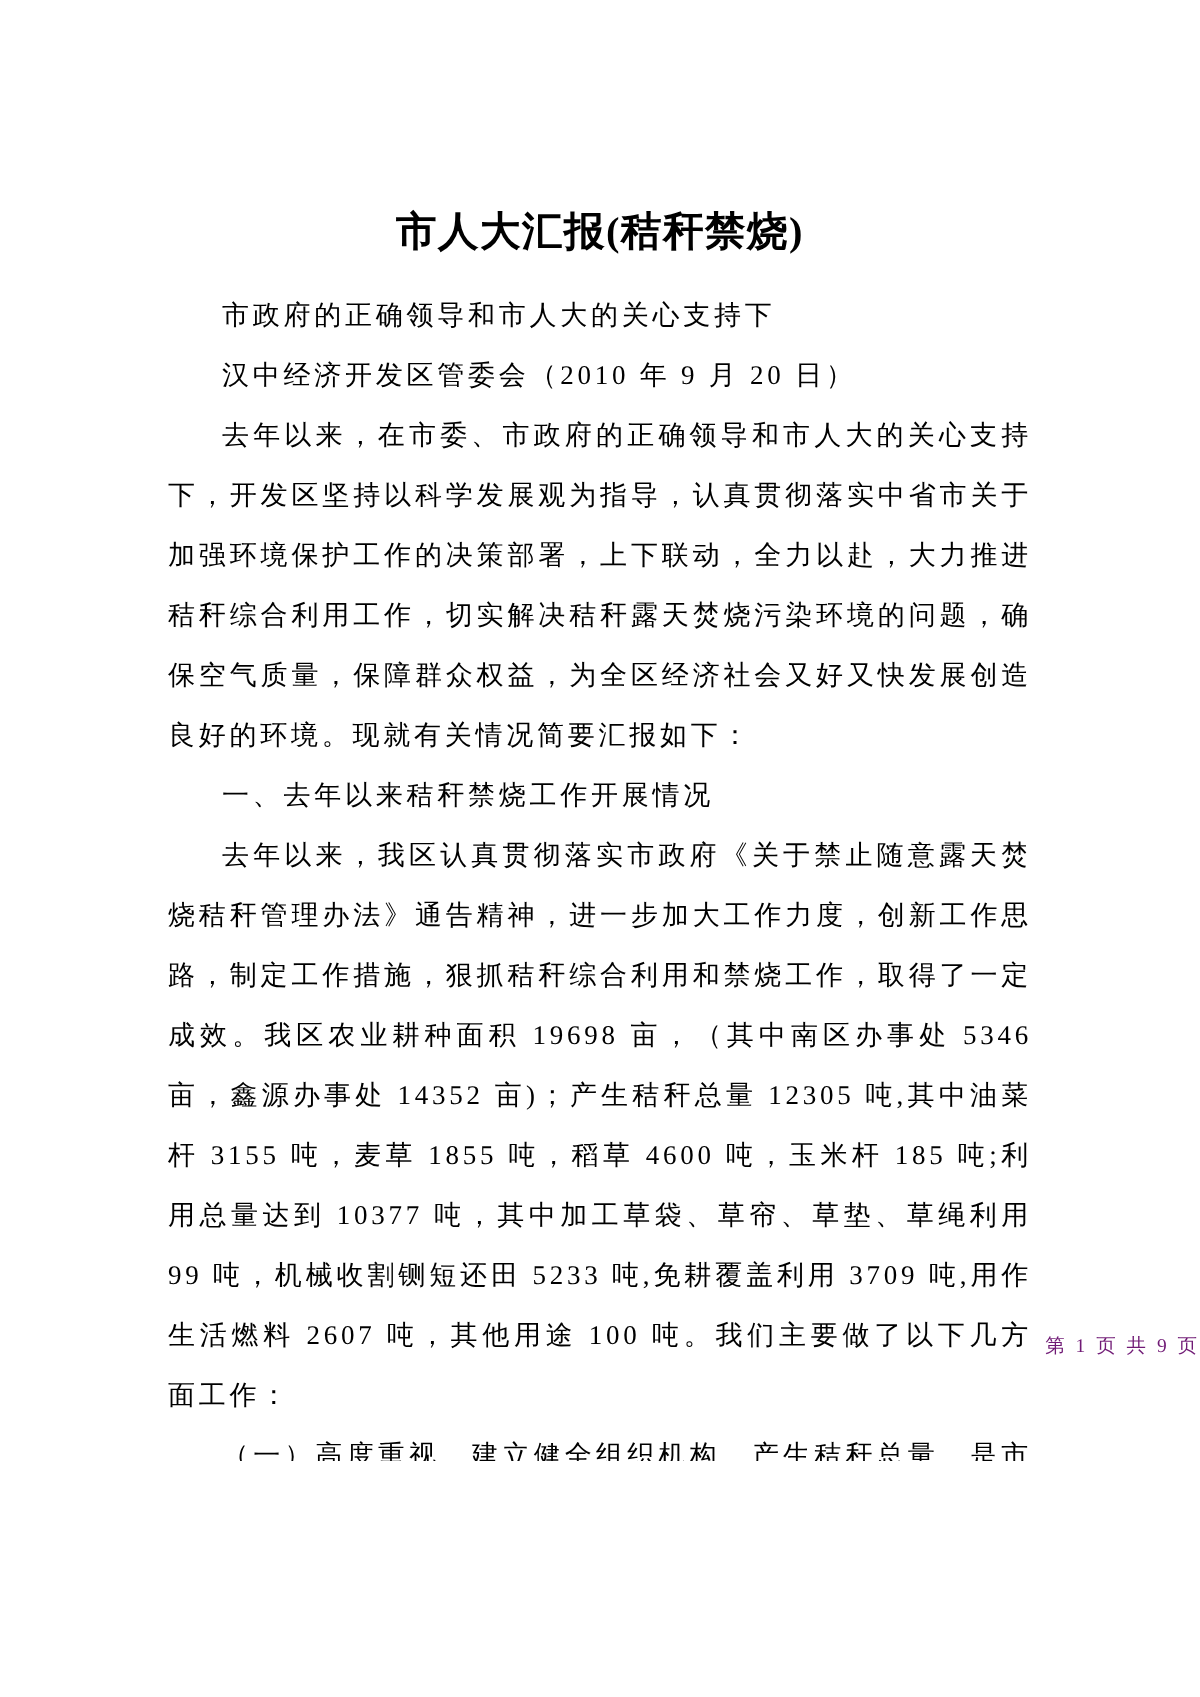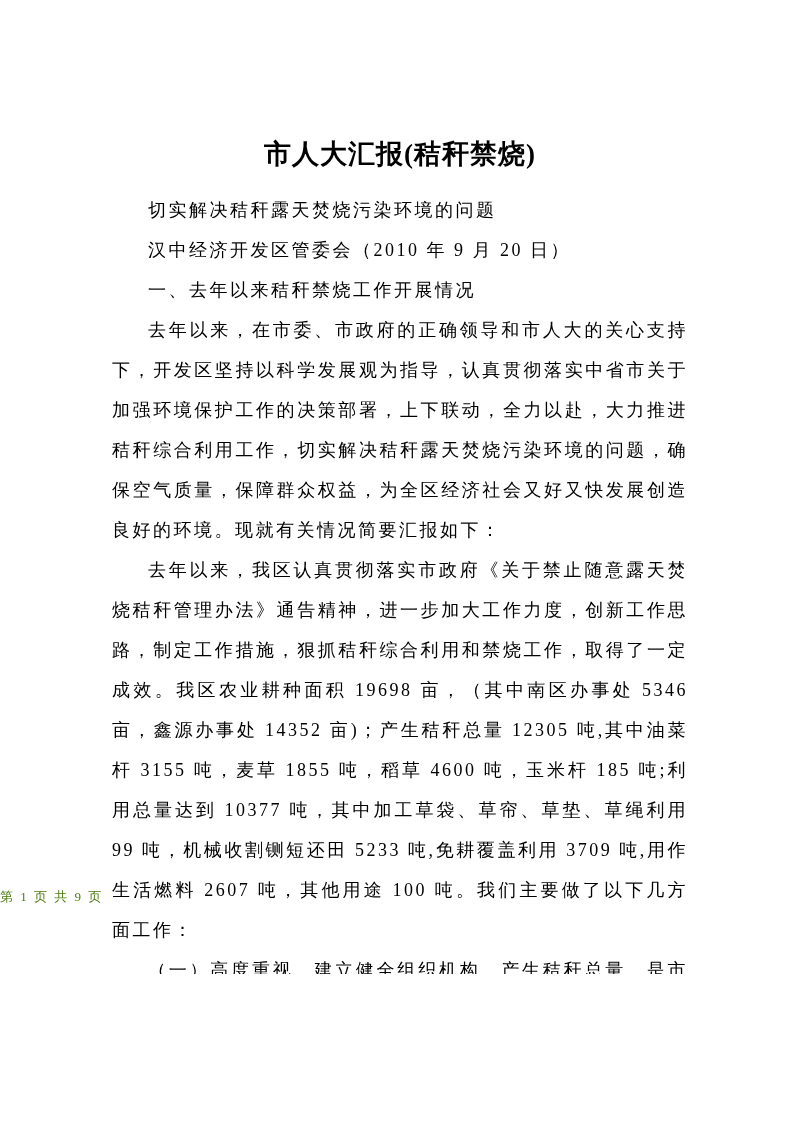--- a/index.html
+++ b/index.html
@@ -41,40 +41,40 @@
     word-break: break-all;
   }
   .para.subheading {
     text-align: left;
   }
   .footer {
     position: absolute;
     left: 0;
     right: 0;
     bottom: 68px;
-    text-align: left;
+    text-align: right;
     font-size: 13px;
     letter-spacing: 2px;
-    color: #4d7c0f;
+    color: #701a75;
   }
 </style>
 </head>
 <body>
 
 <div class="page">
   <div class="content">
     <h1 class="doc-title">市人大汇报(秸秆禁烧)</h1>
 
-    <p class="para subheading">切实解决秸秆露天焚烧污染环境的问题</p>
+    <p class="para subheading">市政府的正确领导和市人大的关心支持下</p>
 
     <p class="para subheading">汉中经济开发区管委会（2010 年 9 月 20 日）</p>
 
+    <p class="para">去年以来，在市委、市政府的正确领导和市人大的关心支持下，开发区坚持以科学发展观为指导，认真贯彻落实中省市关于加强环境保护工作的决策部署，上下联动，全力以赴，大力推进秸秆综合利用工作，切实解决秸秆露天焚烧污染环境的问题，确保空气质量，保障群众权益，为全区经济社会又好又快发展创造良好的环境。现就有关情况简要汇报如下：</p>
+
     <p class="para">一、去年以来秸秆禁烧工作开展情况</p>
-
-    <p class="para">去年以来，在市委、市政府的正确领导和市人大的关心支持下，开发区坚持以科学发展观为指导，认真贯彻落实中省市关于加强环境保护工作的决策部署，上下联动，全力以赴，大力推进秸秆综合利用工作，切实解决秸秆露天焚烧污染环境的问题，确保空气质量，保障群众权益，为全区经济社会又好又快发展创造良好的环境。现就有关情况简要汇报如下：</p>
 
     <p class="para">去年以来，我区认真贯彻落实市政府《关于禁止随意露天焚烧秸秆管理办法》通告精神，进一步加大工作力度，创新工作思路，制定工作措施，狠抓秸秆综合利用和禁烧工作，取得了一定成效。我区农业耕种面积 19698 亩，（其中南区办事处 5346 亩，鑫源办事处 14352 亩)；产生秸秆总量 12305 吨,其中油菜杆 3155 吨，麦草 1855 吨，稻草 4600 吨，玉米杆 185 吨;利用总量达到 10377 吨，其中加工草袋、草帘、草垫、草绳利用 99 吨，机械收割铡短还田 5233 吨,免耕覆盖利用 3709 吨,用作生活燃料 2607 吨，其他用途 100 吨。我们主要做了以下几方面工作：</p>
 
     <p class="para">（一）高度重视，建立健全组织机构。产生秸秆总量，是市政</p>
   </div>
 
   <div class="footer">第 1 页 共 9 页</div>
 </div>
 
 </body></html>

